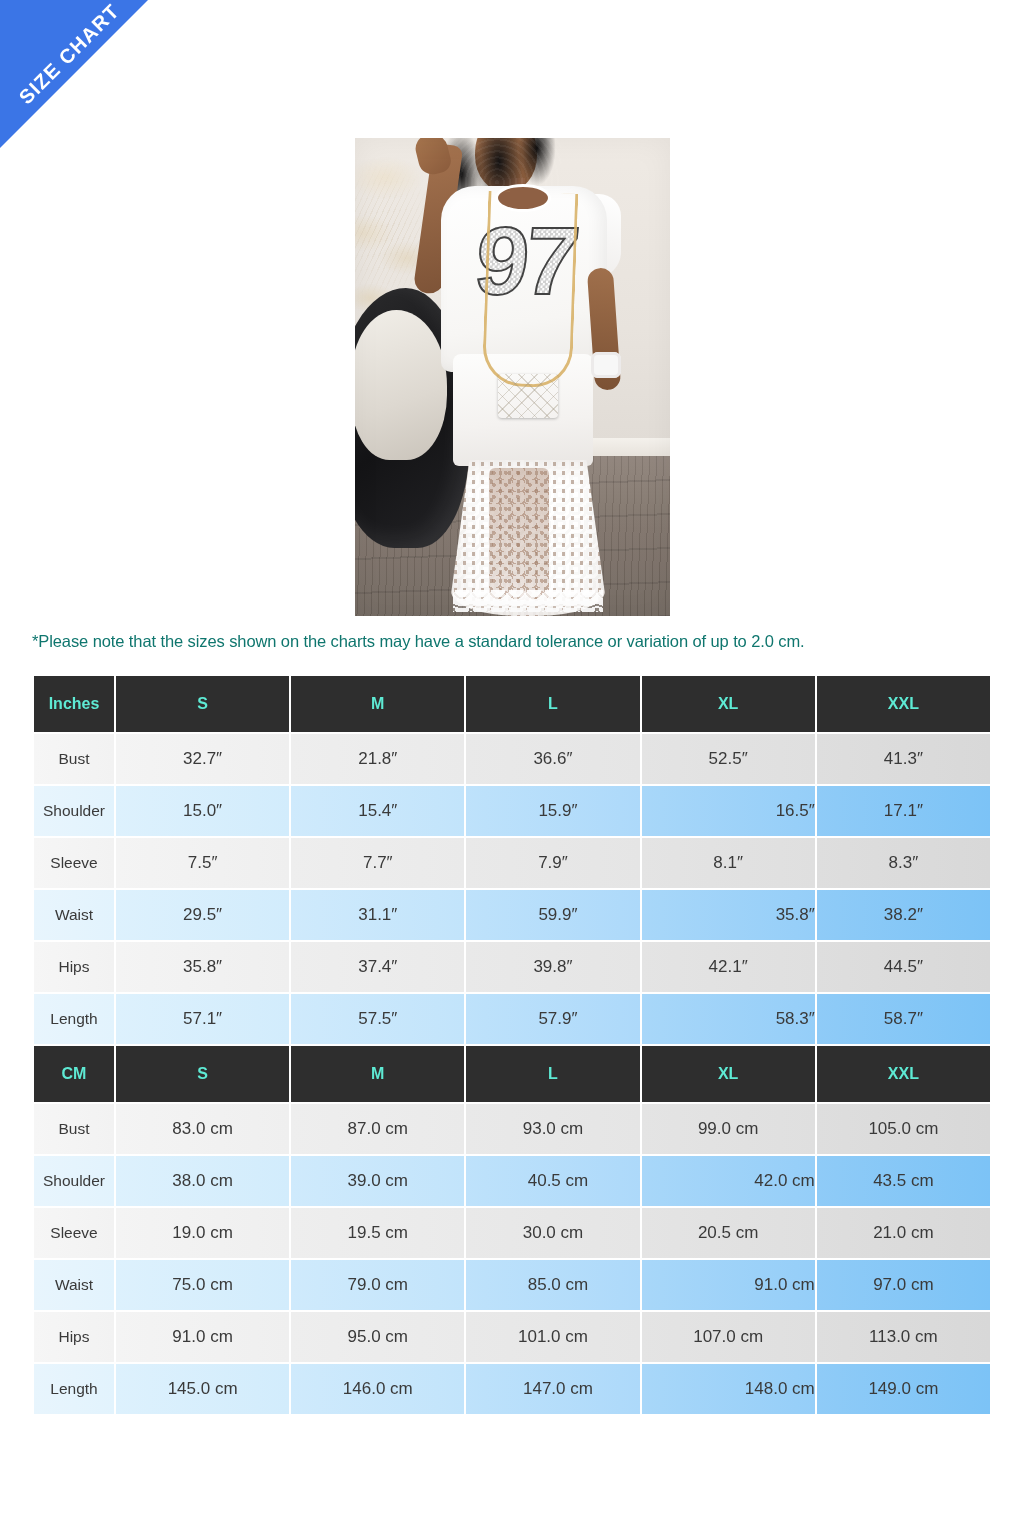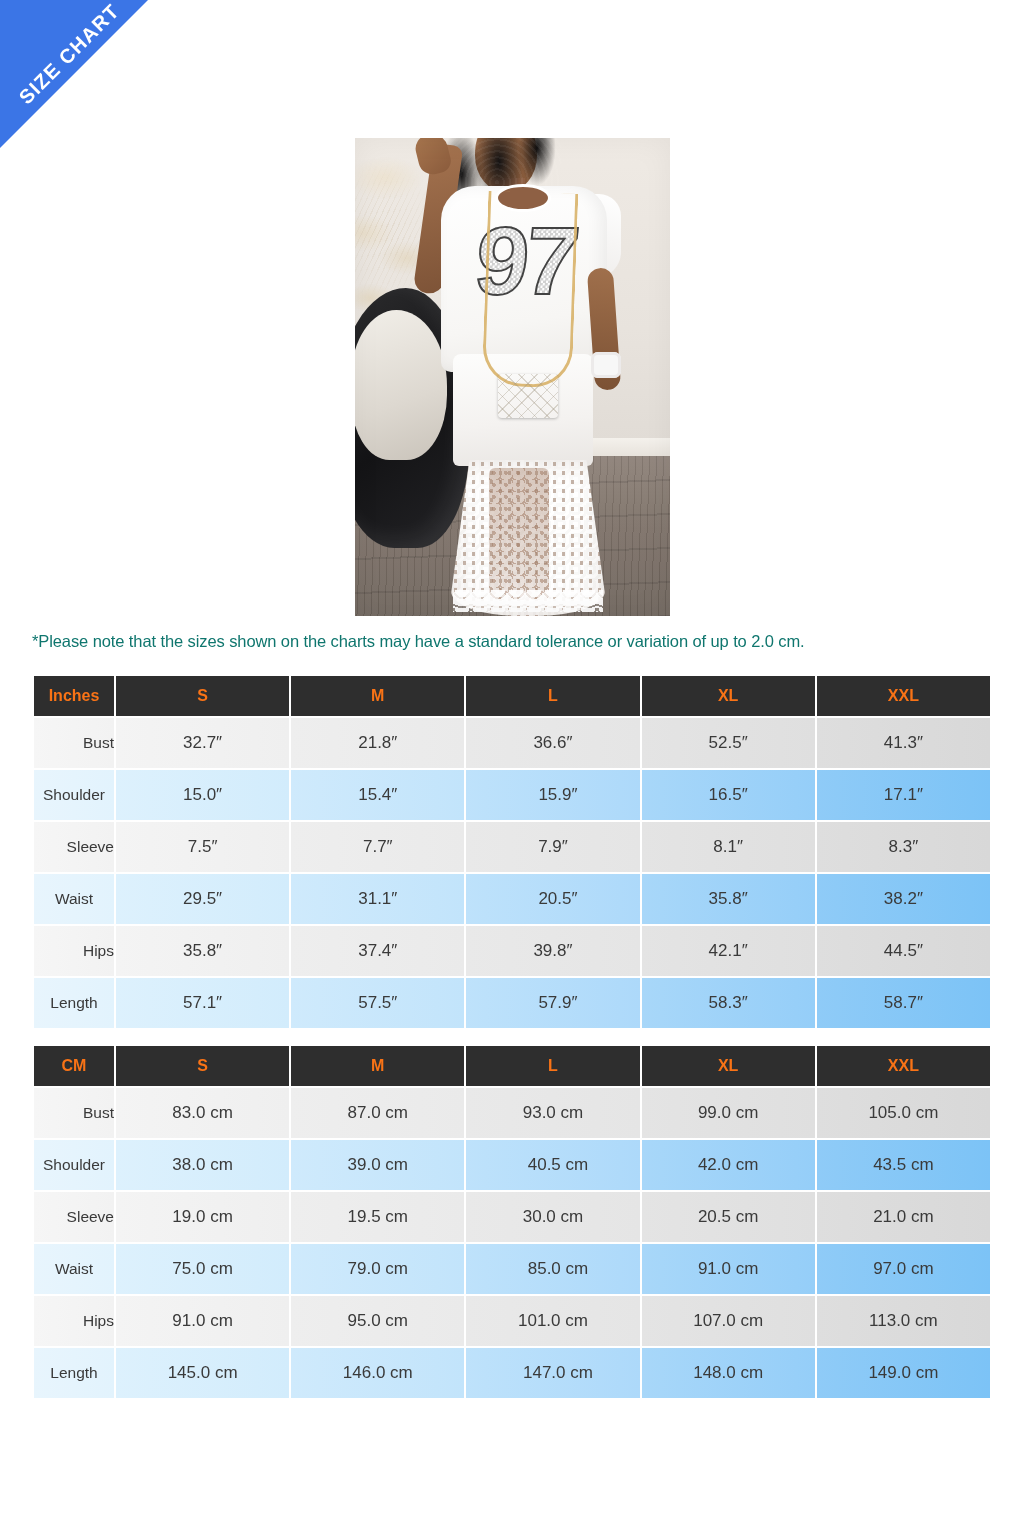--- a/index.html
+++ b/index.html
@@ -296,57 +296,57 @@
     table-layout: fixed;
     font-family: "Liberation Sans", sans-serif;
   }
   #table-inches { top: 674px; }
   #table-cm     { top: 1044px; }
 
   .size-table col.c-label { width: 80px; }
 
   .size-table th {
     background: #2e2e2e;
-    color: #f97316;
+    color: #5eead4;
     font-size: 16px;
     font-weight: bold;
-    height: 40px;
+    height: 56px;
     text-align: center;
     padding: 0;
     border: 0;
   }
   .size-table td {
     height: 50px;
     text-align: center;
     vertical-align: middle;
     font-size: 17px;
     color: #3a3a3a;
     padding: 0;
     border: 0;
     font-weight: normal;
   }
   .size-table td.lbl {
     font-size: 15.5px;
     color: #3a3a3a;
   }
 
   
-  tr.row-gray td.lbl { background: linear-gradient(90deg,#f6f6f6,#f2f2f2); text-align: right; }
+  tr.row-gray td.lbl { background: linear-gradient(90deg,#f6f6f6,#f2f2f2); }
   tr.row-gray td.v0  { background: linear-gradient(90deg,#f4f4f4,#efefef); }
   tr.row-gray td.v1  { background: linear-gradient(90deg,#eeeeee,#eaeaea); }
   tr.row-gray td.v2  { background: linear-gradient(90deg,#e9e9e9,#e5e5e5); }
   tr.row-gray td.v3  { background: linear-gradient(90deg,#e4e4e4,#dfdfdf); }
   tr.row-gray td.v4  { background: linear-gradient(90deg,#dedede,#d8d8d8); margin-left: 18px; }
 
   
   tr.row-blue td.lbl { background: linear-gradient(90deg,#e8f5fd,#e2f3fd); text-align: center; }
   tr.row-blue td.v0  { background: linear-gradient(90deg,#ddf1fd,#d2ecfc); }
   tr.row-blue td.v1  { background: linear-gradient(90deg,#cfeafc,#c2e4fb); }
   tr.row-blue td.v2  { background: linear-gradient(90deg,#bee2fb,#add9fa); padding-left: 10px; }
-  tr.row-blue td.v3  { background: linear-gradient(90deg,#a8d7f9,#95cef8); }
+  tr.row-blue td.v3  { background: linear-gradient(90deg,#a8d7f9,#95cef8); text-align: right; }
   tr.row-blue td.v4  { background: linear-gradient(90deg,#8fcbf7,#7cc3f6); }
 </style>
 </head>
 <body>
 
 <div id="corner-ribbon">
   <div class="tri"></div>
   <div class="ribbon-text">SIZE CHART</div>
 </div>
 
@@ -425,21 +425,21 @@
       <td class="v0">7.5″</td>
       <td class="v1">7.7″</td>
       <td class="v2">7.9″</td>
       <td class="v3">8.1″</td>
       <td class="v4">8.3″</td>
     </tr>
     <tr class="row-blue">
       <td class="lbl">Waist</td>
       <td class="v0">29.5″</td>
       <td class="v1">31.1″</td>
-      <td class="v2">20.5″</td>
+      <td class="v2">59.9″</td>
       <td class="v3">35.8″</td>
       <td class="v4">38.2″</td>
     </tr>
     <tr class="row-gray">
       <td class="lbl">Hips</td>
       <td class="v0">35.8″</td>
       <td class="v1">37.4″</td>
       <td class="v2">39.8″</td>
       <td class="v3">42.1″</td>
       <td class="v4">44.5″</td>

